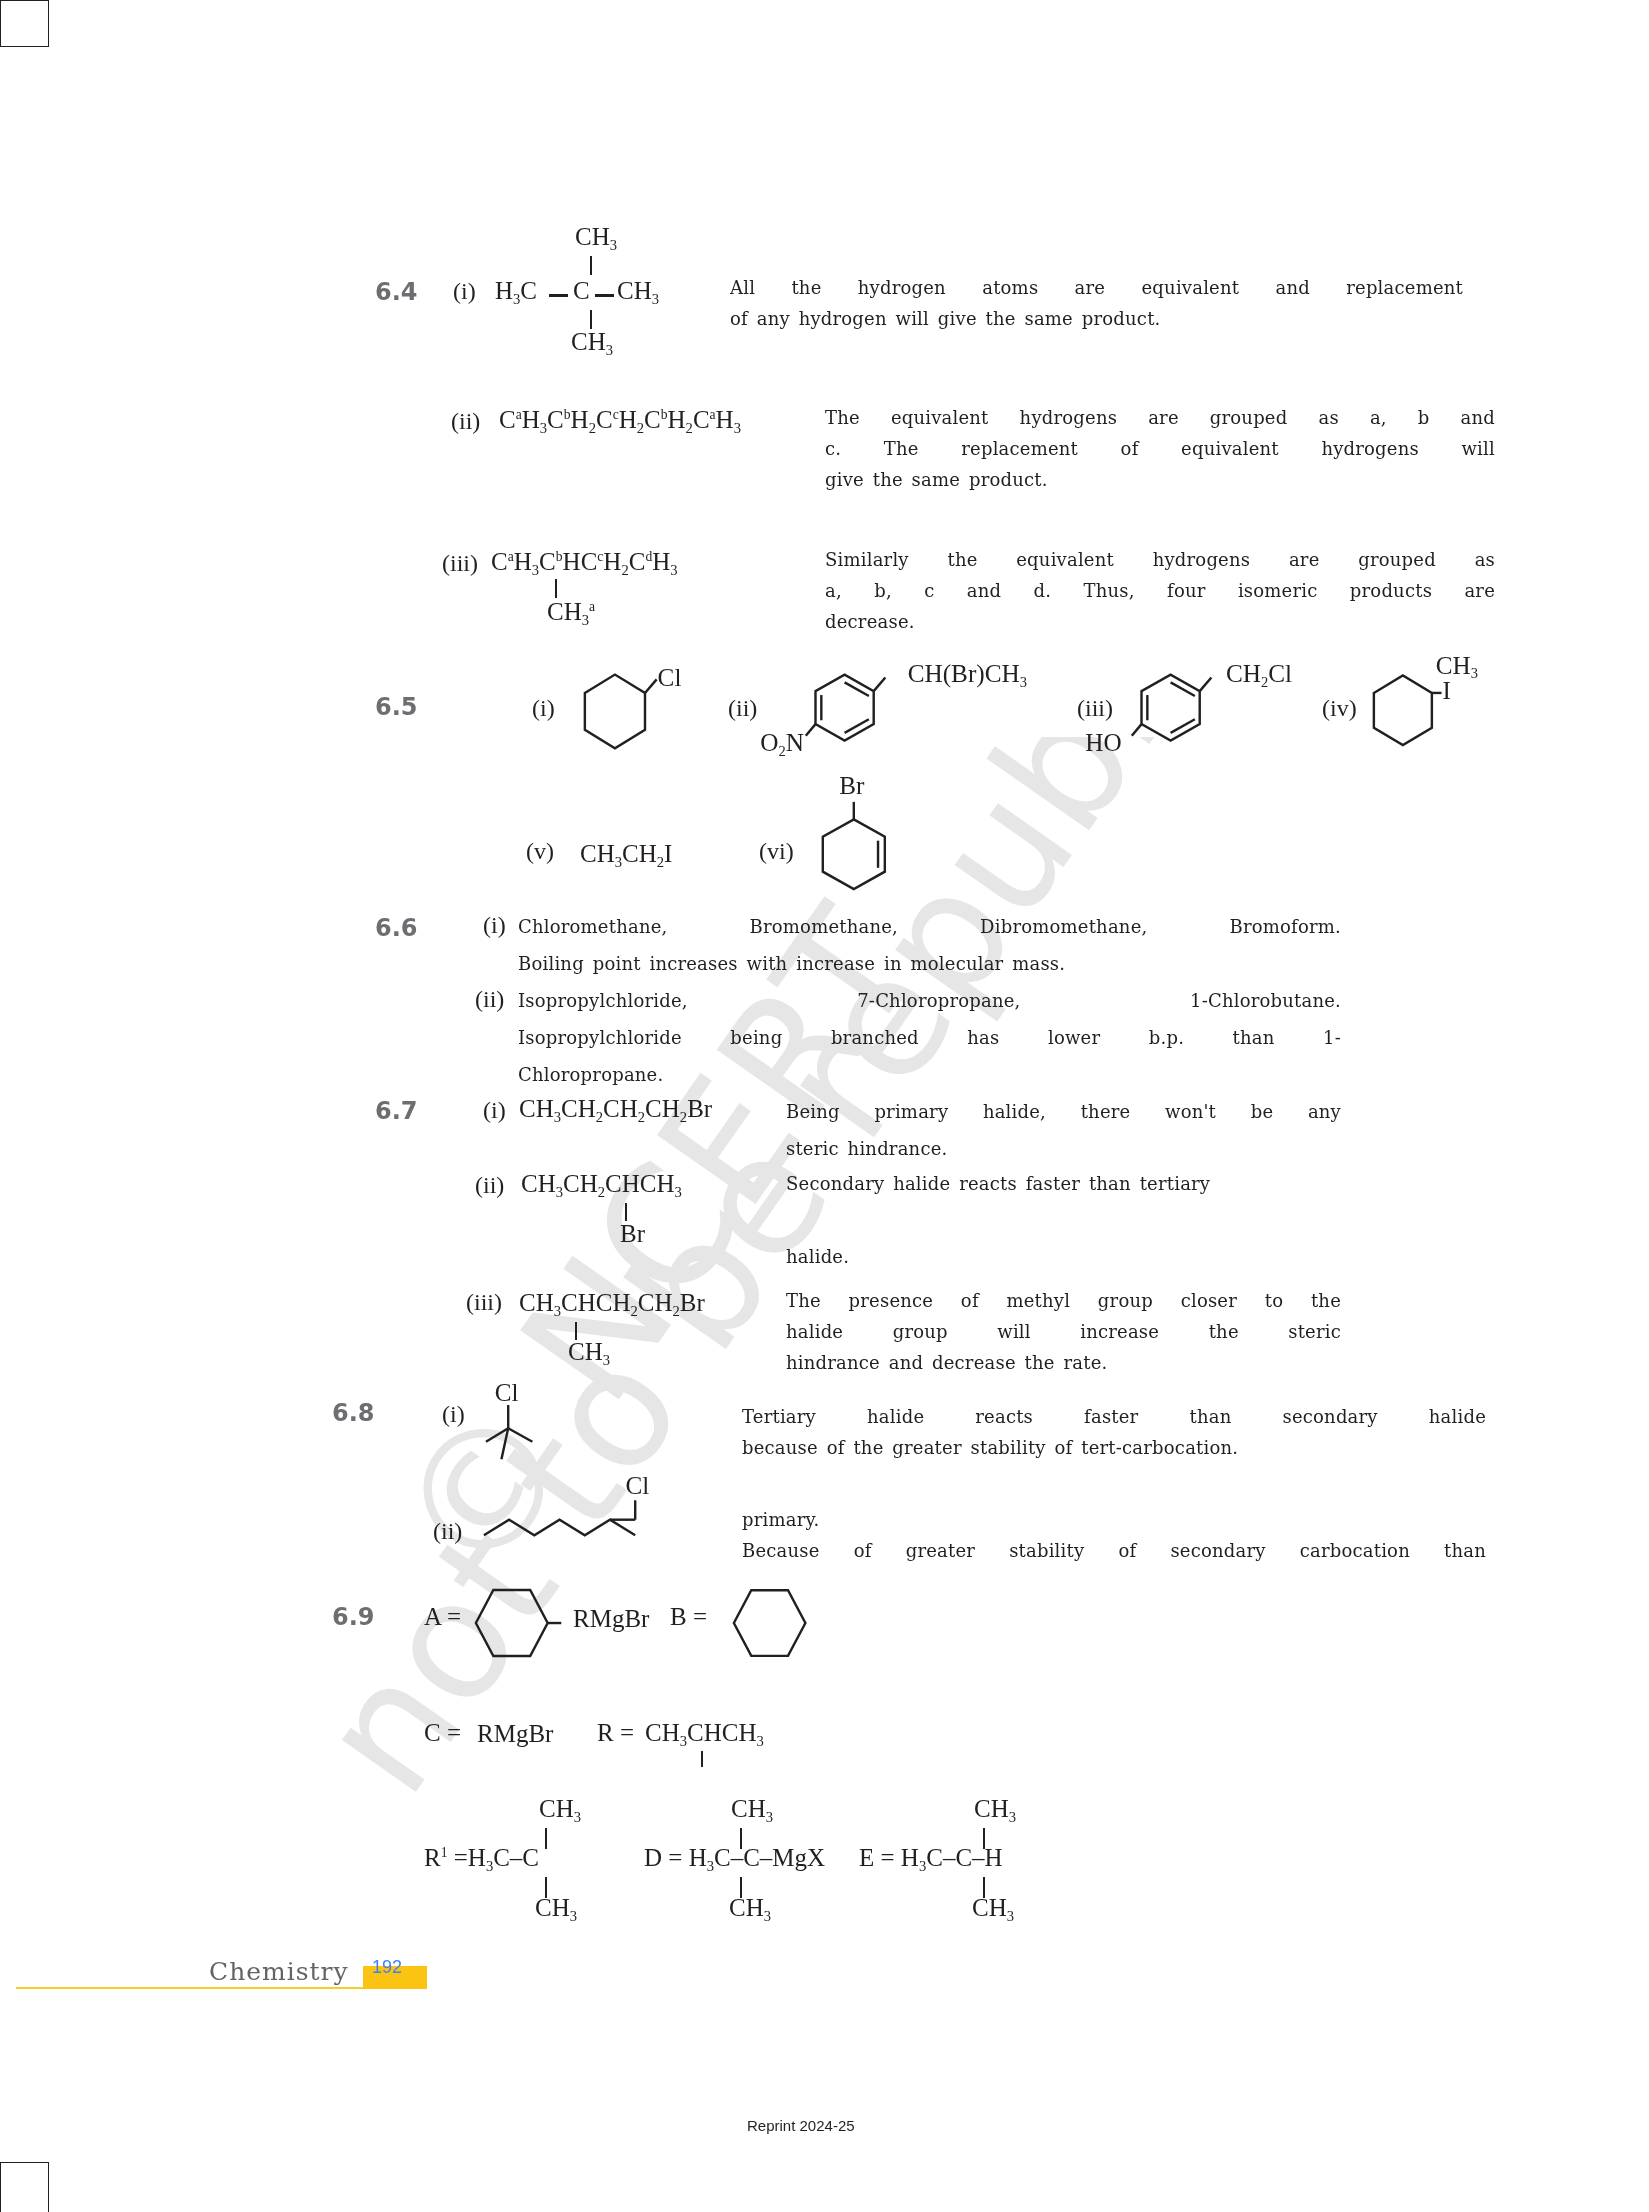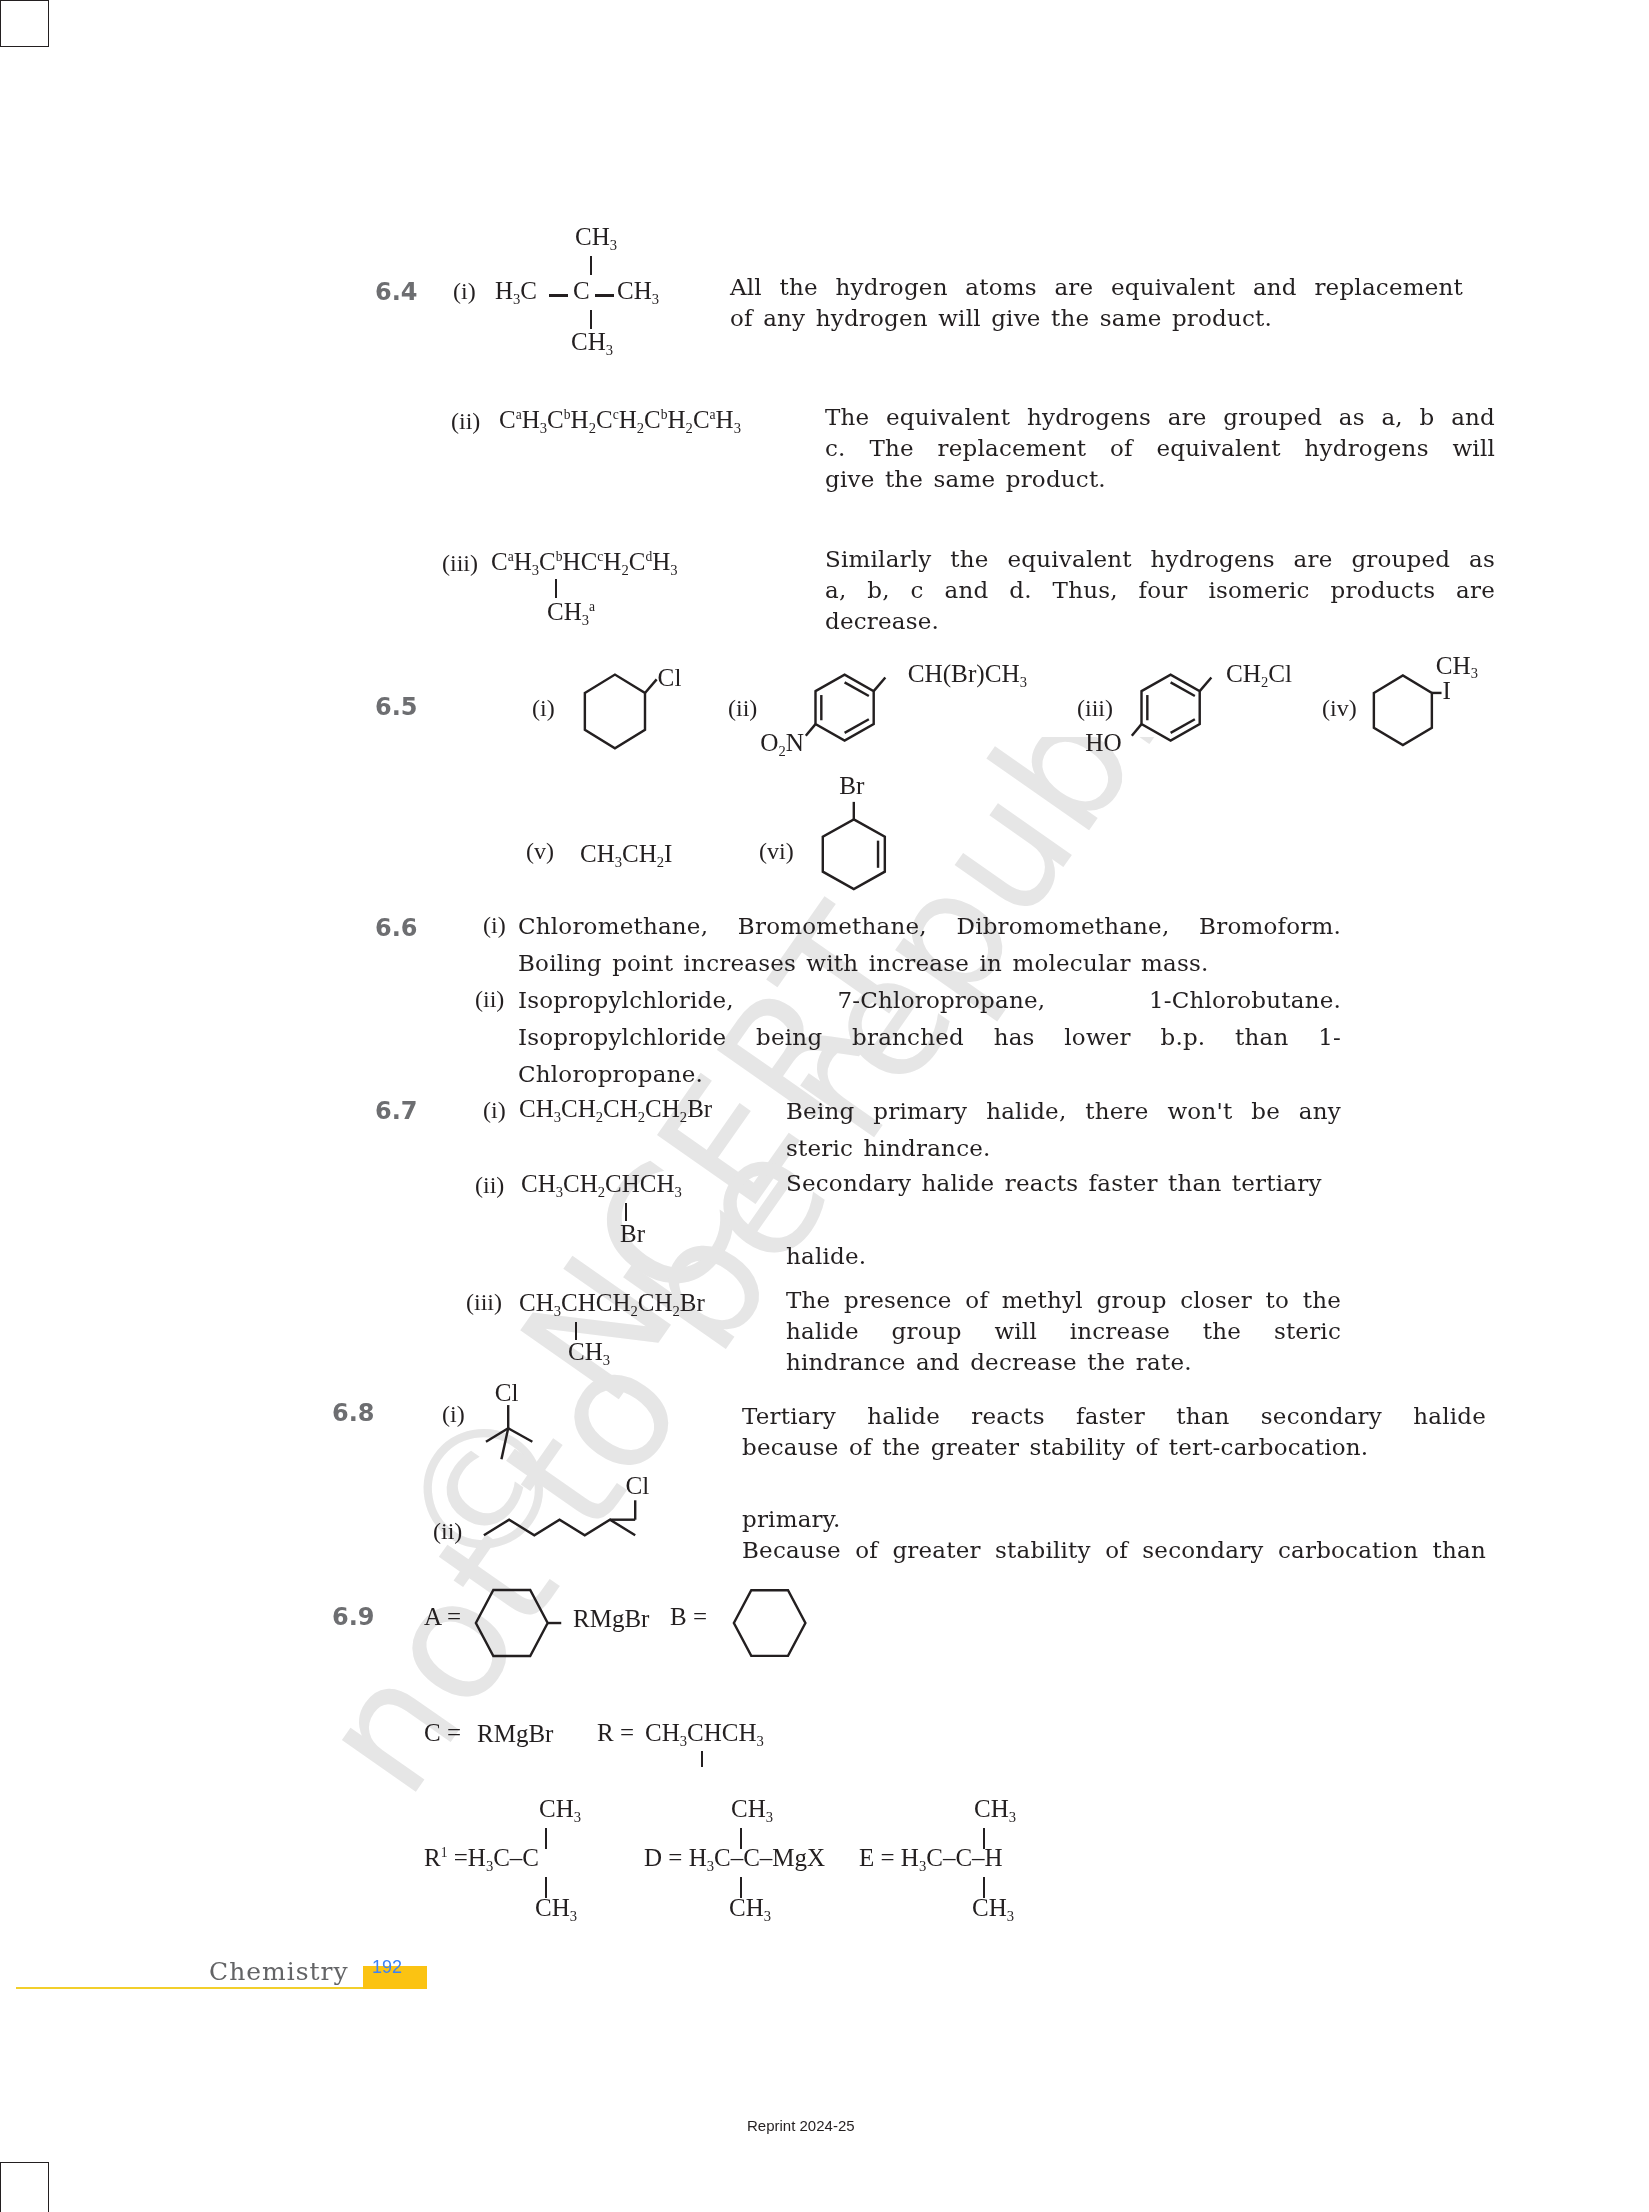--- a/index.html
+++ b/index.html
@@ -5,21 +5,21 @@
   html, body { margin:0; padding:0; background:#ffffff; }
   body { width:1650px; height:2212px; position:relative; overflow:hidden;
          font-family:"DejaVu Serif", serif; color:#231f20; }
   .abs { position:absolute; }
   .crop { border:1.9px solid #231f20; background:#fff; }
   .qnum { font-family:"DejaVu Sans", sans-serif; font-weight:bold; color:#6d6e71; font-size:24px; }
   .lbl { font-family:"Liberation Serif", serif; font-size:24px; }
   .chem { font-family:"Liberation Serif", serif; font-size:25px; white-space:nowrap; }
   .chem sub { font-size:14.6px; vertical-align:-4.9px; }
   .chem sup { font-size:13.6px; vertical-align:8.7px; }
-  .txt { font-family:"DejaVu Serif", serif; font-size:23px; line-height:31px; text-align:justify; text-align-last:auto; letter-spacing:0.2px; word-spacing:2.9px; }
+  .txt { font-family:"DejaVu Serif", serif; font-size:18px; line-height:31px; text-align:justify; text-align-last:auto; letter-spacing:0.2px; word-spacing:2.9px; }
   .txt .line { display:block; text-align:justify; text-align-last:justify; }
   .txt .line.last { text-align-last:left; }
   .vbar { position:absolute; width:1.9px; background:#231f20; }
   .watermark { position:absolute; left:320px; top:737px; width:1164px; height:1067px; pointer-events:none; }
   .footer-rule { position:absolute; left:15.5px; top:1987px; width:347px; height:1.9px; background:#f2cf2b; }
   .page-box { position:absolute; left:363px; top:1966px; width:64px; height:23px; background:#fbc312; }
   .footer-subject { position:absolute; left:209px; top:1957px; font-family:"DejaVu Serif", serif; font-size:25px; color:#636466; letter-spacing:1px; }
   .footer-page { position:absolute; left:372px; top:1957px; font-family:Liberation Sans, sans-serif; font-size:18px; color:#3b82f6; }
   .reprint { position:absolute; left:747px; top:2117px; font-family:"Liberation Sans", sans-serif; font-size:15px; color:#231f20; }
 </style>

